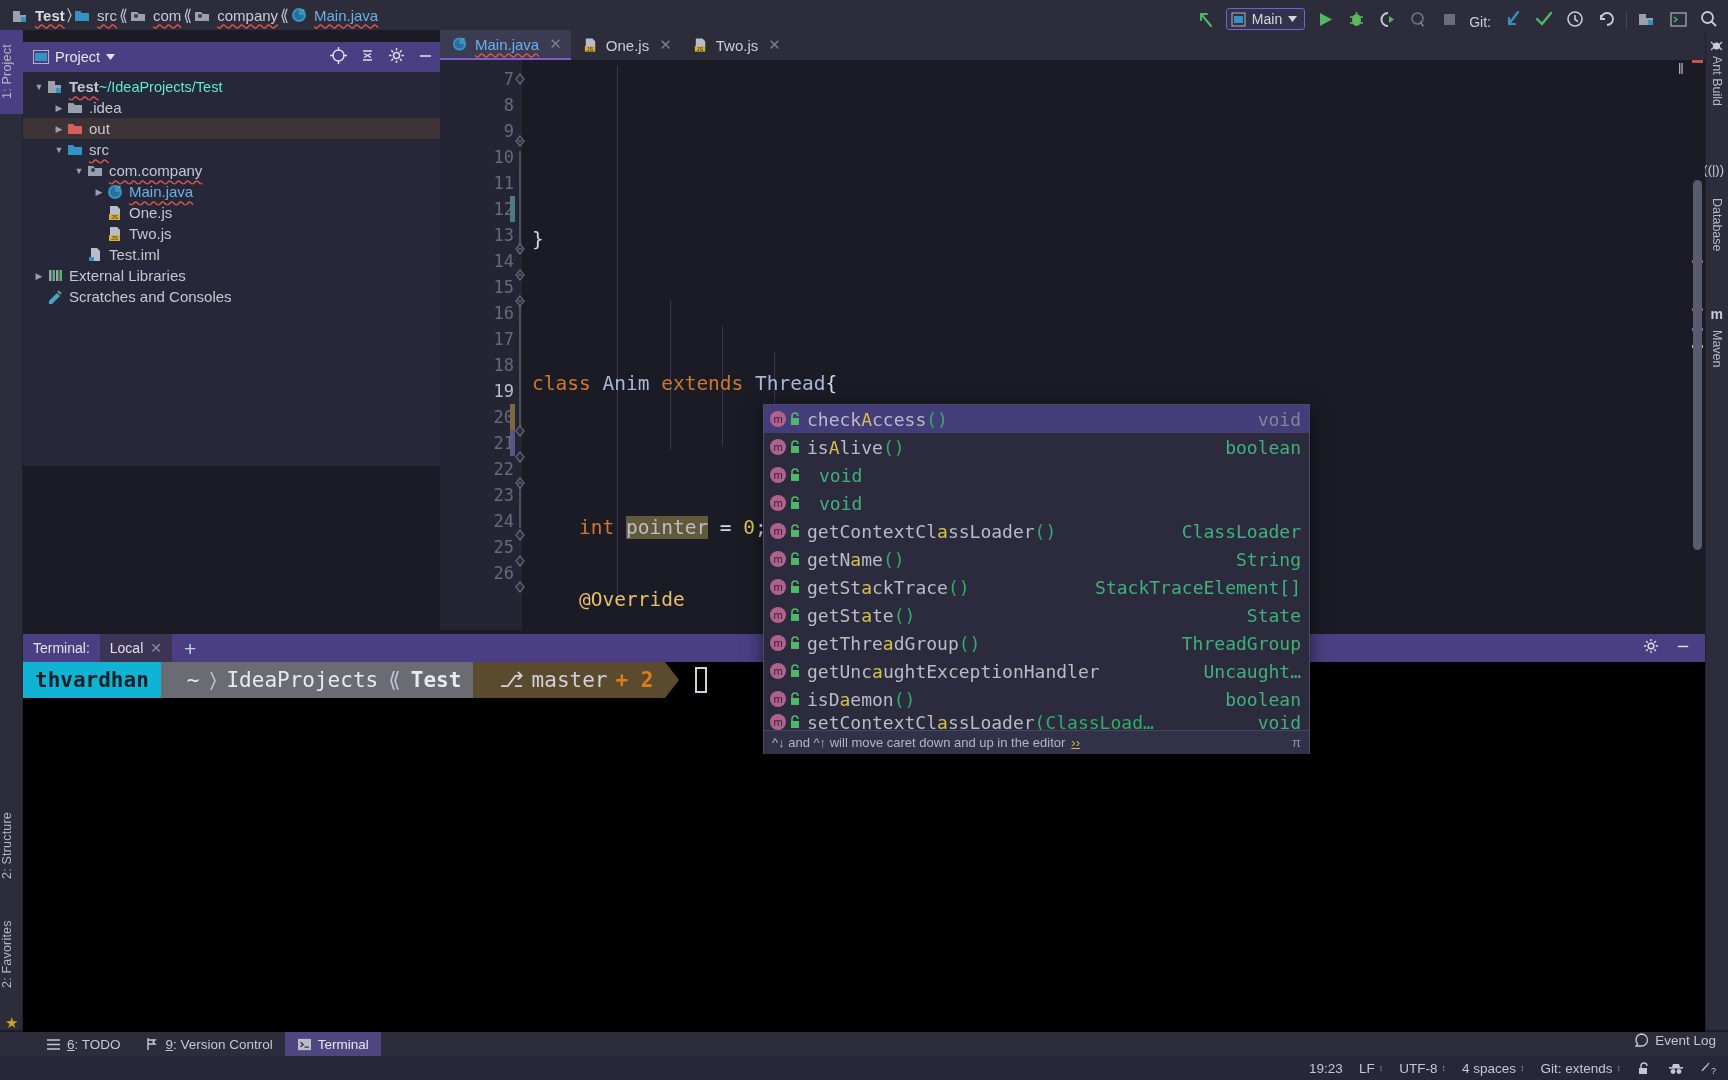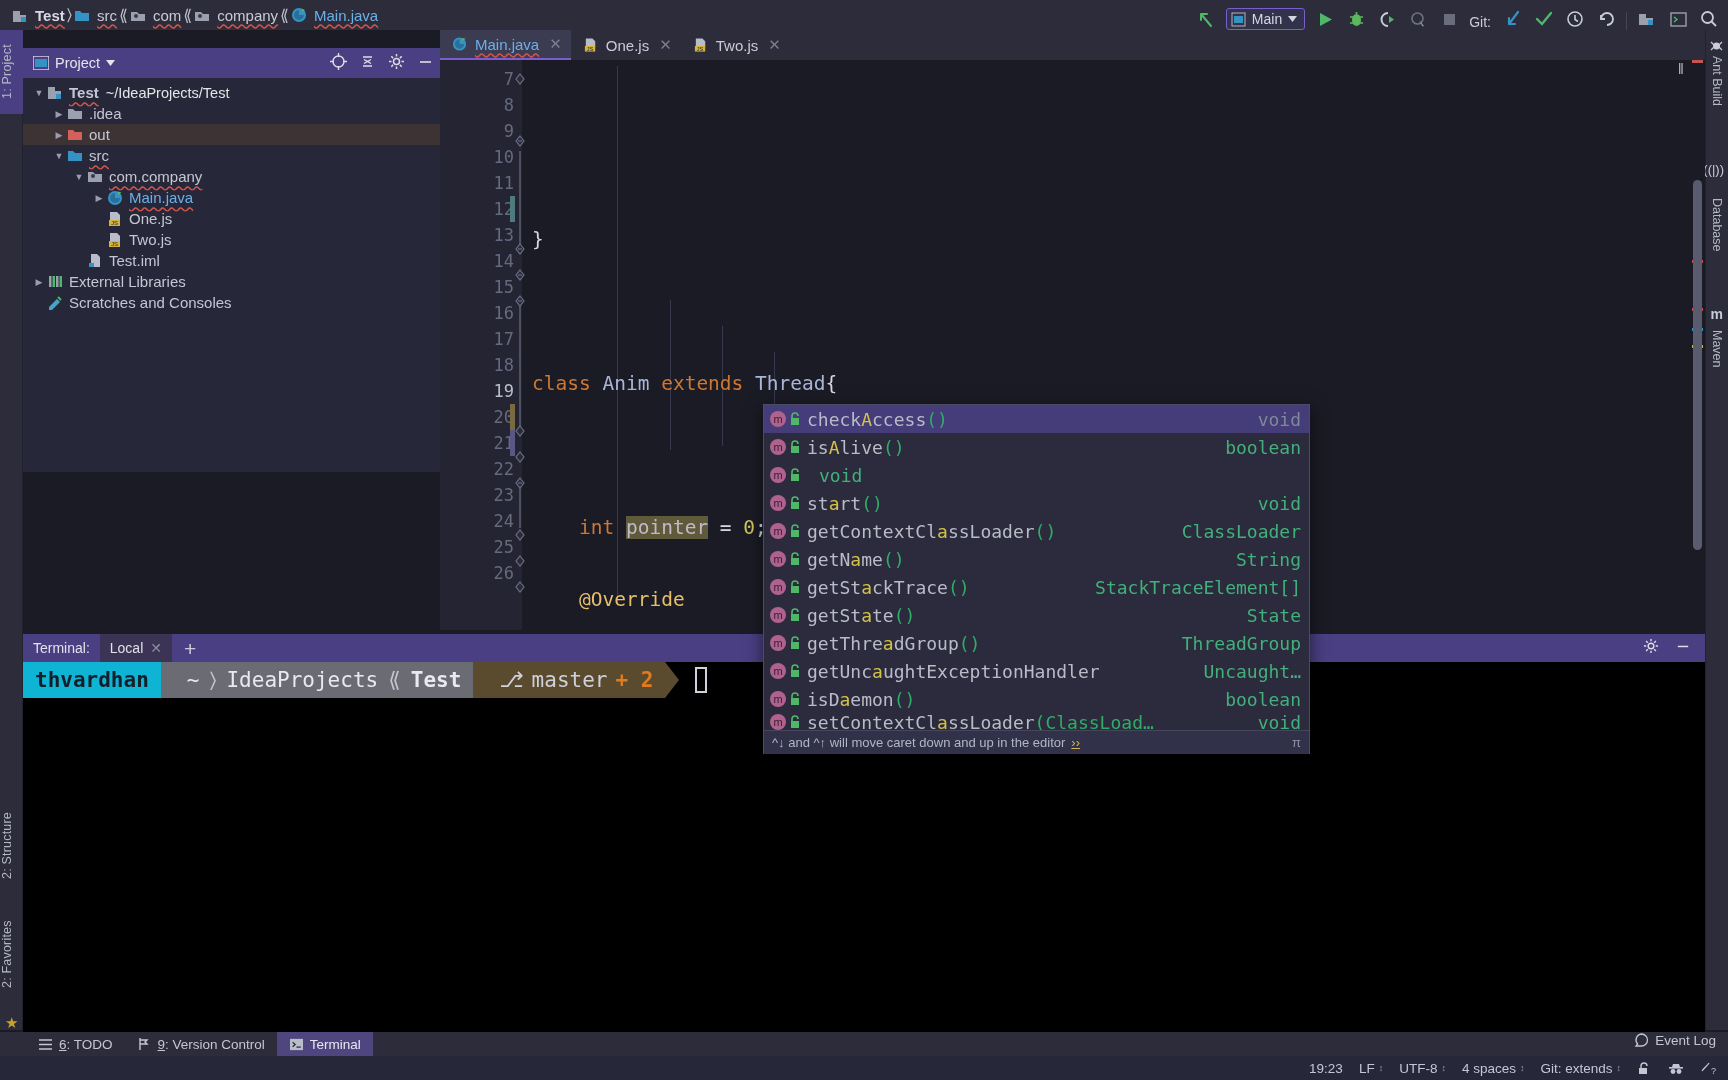--- a/index.html
+++ b/index.html
@@ -55,42 +55,42 @@
   }
   .rtab {
     position: absolute; right: 0; width: 23px;
     writing-mode: vertical-rl;
     font-size: 12.5px; color: #b4b8c4; white-space: nowrap;
     display: flex; align-items: center; gap: 6px;
   }
 
   
   .project-panel {
-    position: absolute; left: 23px; top: 48px; width: 417px; height: 424px;
+    position: absolute; left: 23px; top: 42px; width: 417px; height: 424px;
     background: #27273a;
   }
   .pp-header {
     height: 30px; background: #4a3f82; display: flex; align-items: center;
     padding: 0 6px 0 10px; gap: 6px;
   }
   .pp-header .title { font-size: 14.5px; color: #e3e5ec; }
   .pp-header-actions { margin-left: auto; display: flex; align-items: center; gap: 12px; }
   .tree { padding-top: 4px; font-size: 15px; }
   .trow {
     display: flex; align-items: center; height: 21px; padding-left: 8px;
     white-space: nowrap; color: #c4c7d2;
   }
   .trow.sel-out { background: #3d3334; }
   .arrow { width: 16px; display: inline-block; text-align: center;
            font-size: 9px; color: #9a9db0; flex: 0 0 16px; }
   .tico { width: 17px; height: 15px; margin-right: 5px; flex: 0 0 17px;
           display: flex; align-items: center; justify-content: center; }
   .tlabel { font-size: 15px; }
   .tlabel.bold { font-weight: bold; }
-  .tpath { color: #e5e5e5; font-size: 14.5px; margin-left: 7px; }
+  .tpath { color: #5eead4; font-size: 14.5px; }
   .tlabel.blue { color: #6cb0e8; }
 
   
   .editor-area { position: absolute; left: 440px; top: 30px; width: 1265px; height: 600px;
                  background: #1b1b26; }
   .tabs { height: 30px; background: #2c2c3a; display: flex; align-items: flex-end; }
   .etab { height: 30px; display: flex; align-items: center; gap: 7px;
           padding: 0 9px 0 12px; font-size: 15px; color: #c9ccd6; }
   .etab.active { background: #3b3b52; border-bottom: 2px solid #7a5ed0; }
   .etab .x { color: #7b7f90; font-size: 15px; margin-left: 3px; }
@@ -176,21 +176,21 @@
   .seg.path .b { font-weight: bold; }
   .seg.path .chev { color: #c3c6cf; }
   .seg.git { background: #5a4a2e; color: #cfd2da; gap: 8px; }
   .seg.git .plus { color: #e07b1e; font-weight: bold; }
   .tri { width: 0; height: 0; border-top: 18px solid transparent;
          border-bottom: 18px solid transparent; }
   .cursor-box { width: 12px; height: 26px; border: 2px solid #cfd2da; margin: 5px 0 0 16px; }
 
   
   .bottom-bar { position: absolute; left: 0; top: 1032px; width: 1728px; height: 24px;
-                background: #2c2c3a; display: flex; align-items: center; padding-left: 26px; }
+                background: #2c2c3a; display: flex; align-items: center; padding-left: 34px; }
   .bb-item { display: flex; align-items: center; gap: 6px; height: 24px; padding: 0 12px;
              font-size: 13.5px; color: #c4c7d2; }
   .bb-item.sel { background: #4f4680; color: #e6e8ef; }
   .bb-item u { text-decoration: underline; }
   .status-bar { position: absolute; left: 0; top: 1056px; width: 1728px; height: 24px;
                 background: #27273a; display: flex; align-items: center; }
   .sb-right { margin-left: auto; display: flex; align-items: center; gap: 16px;
               padding-right: 12px; font-size: 13.5px; color: #c4c7d2; }
   .sb-item { display: flex; align-items: center; gap: 4px; }
   .sb-item .car { font-size: 9px; color: #9a9db0; }
@@ -721,21 +721,20 @@
       </div>
 
       <div class="ac-row">
         <span class="ac-icons">
           <span class="m-ico">m</span>
           <svg class="lock-ico" viewBox="0 0 12 14">
               <path d="M3 6V4a3 3 0 016 0" stroke="#4eb868" stroke-width="1.6" fill="none"></path>
               <rect x="2" y="6" width="8" height="7" fill="#4eb868"></rect>
             </svg>
         </span>
-        <span class="ac-name">st<span class="m">a</span>rt<span class="p">()</span></span>
         <span class="ac-type">void</span>
       </div>
 
       <div class="ac-row">
         <span class="ac-icons">
           <span class="m-ico">m</span>
           <svg class="lock-ico" viewBox="0 0 12 14">
               <path d="M3 6V4a3 3 0 016 0" stroke="#4eb868" stroke-width="1.6" fill="none"></path>
               <rect x="2" y="6" width="8" height="7" fill="#4eb868"></rect>
             </svg>

